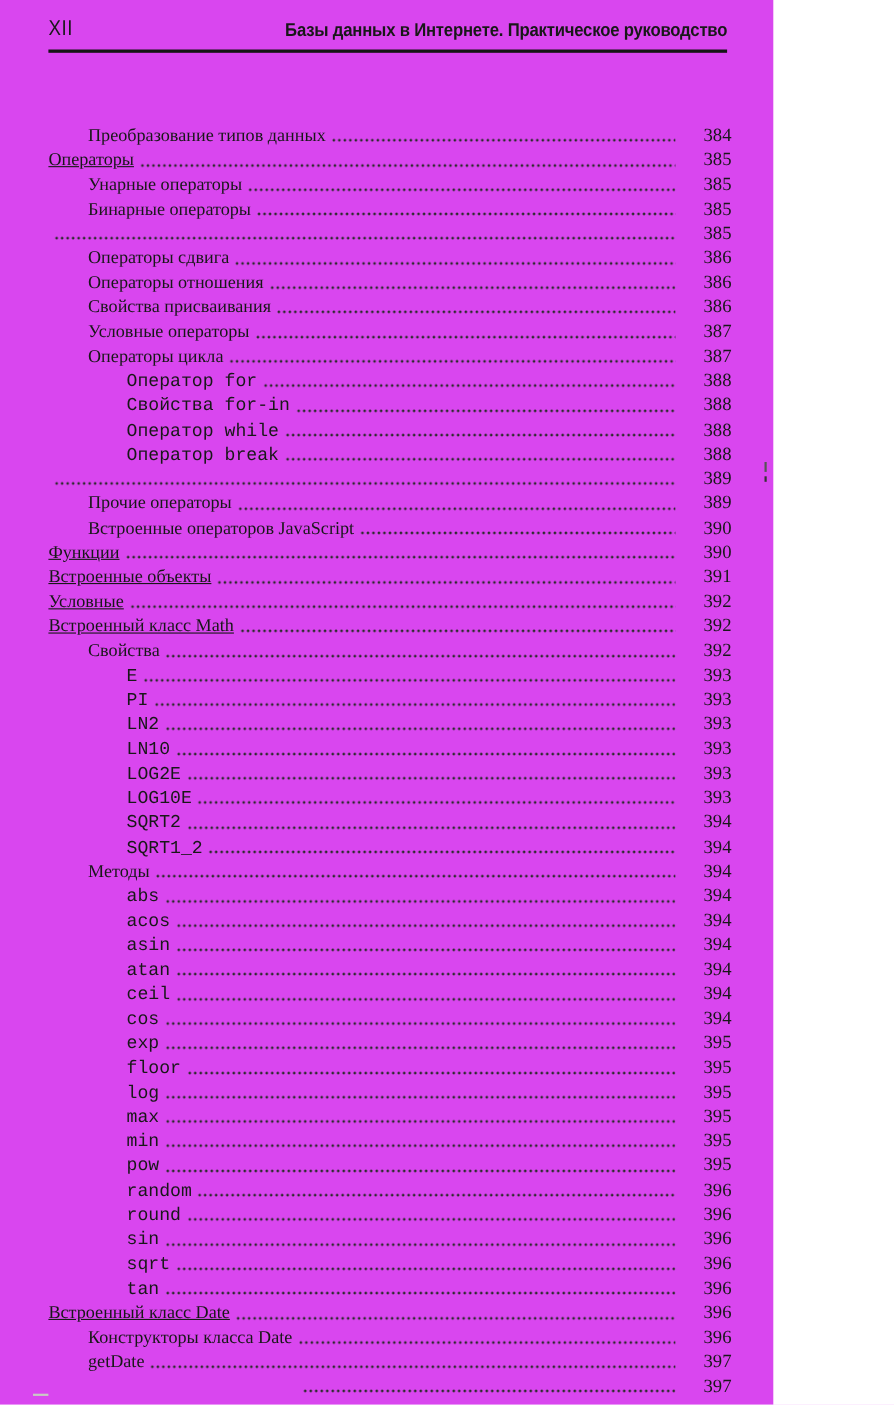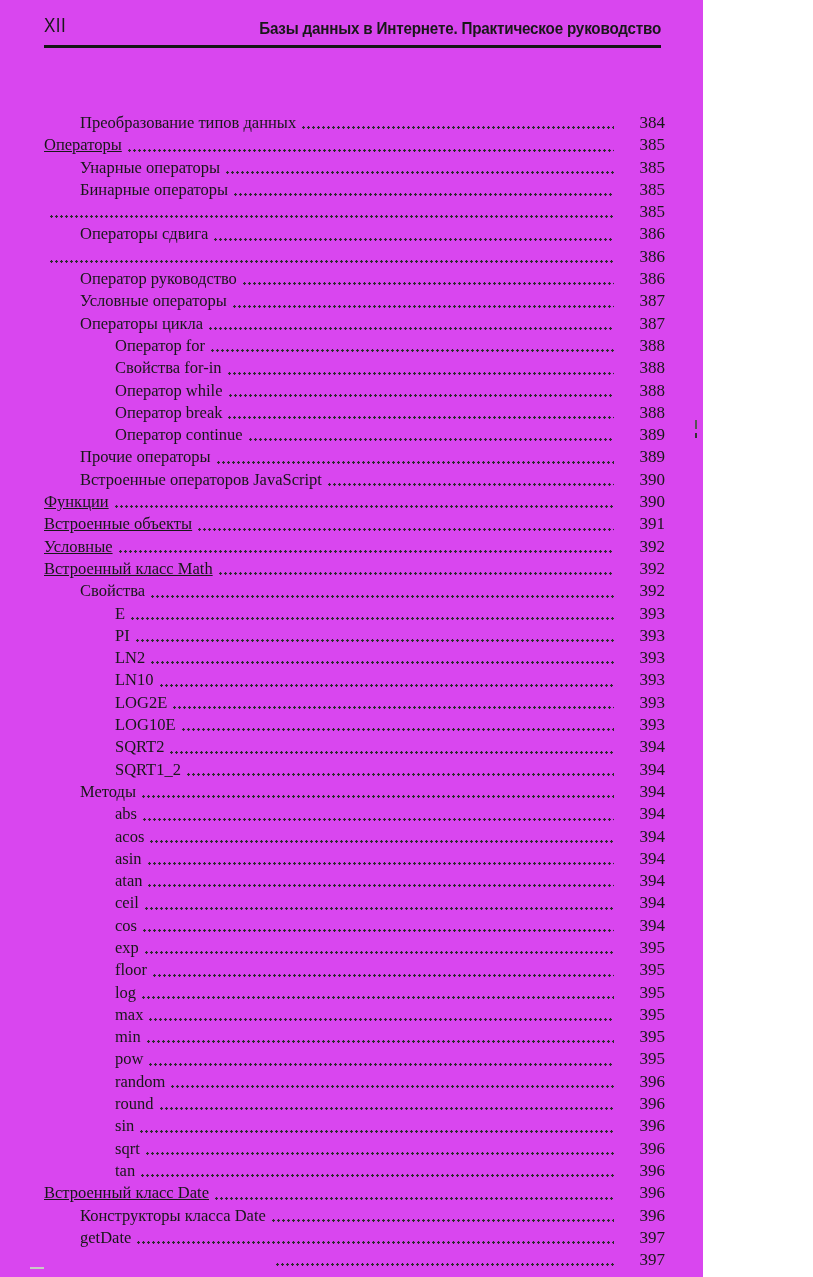--- a/index.html
+++ b/index.html
@@ -53,21 +53,21 @@
   .toc-row {
     display: flex;
     align-items: baseline;
     height: 22.3px;
     font-size: 16.5px;
     line-height: 22.3px;
     white-space: nowrap;
   }
   .toc-row.level-1 .toc-label { padding-left: 0; text-decoration: underline; }
   .toc-row.level-2 .toc-label { padding-left: 36px; }
-  .toc-row.level-3 .toc-label { padding-left: 71px; }
+  .toc-row.level-3 .toc-label { padding-left: 71px; font-family: Liberation Mono, monospace; }
   .toc-row.level-4 .toc-label { padding-left: 226px; }
   .toc-label { flex: 0 0 auto; }
   .toc-leader {
     flex: 1 1 auto;
     align-self: stretch;
     margin: 0 7px 0 5px;
     background-image: radial-gradient(circle, #2b2b2b 1.05px, rgba(0,0,0,0) 1.45px);
     background-size: 5px 5px;
     background-repeat: repeat-x;
     background-position: left 0 bottom 4px;
@@ -138,25 +138,26 @@
       <div class="toc-row level-2">
         <span class="toc-leader"></span>
         <span class="toc-page">385</span>
       </div>
       <div class="toc-row level-2">
         <span class="toc-label">Операторы сдвига</span>
         <span class="toc-leader"></span>
         <span class="toc-page">386</span>
       </div>
       <div class="toc-row level-2">
+        <span class="toc-label">Операторы отношения</span>
         <span class="toc-leader"></span>
         <span class="toc-page">386</span>
       </div>
       <div class="toc-row level-2">
-        <span class="toc-label">Оператор руководство</span>
+        <span class="toc-label">Свойства присваивания</span>
         <span class="toc-leader"></span>
         <span class="toc-page">386</span>
       </div>
       <div class="toc-row level-2">
         <span class="toc-label">Условные операторы</span>
         <span class="toc-leader"></span>
         <span class="toc-page">387</span>
       </div>
       <div class="toc-row level-2">
         <span class="toc-label">Операторы цикла</span>
@@ -177,21 +178,20 @@
         <span class="toc-label">Оператор while</span>
         <span class="toc-leader"></span>
         <span class="toc-page">388</span>
       </div>
       <div class="toc-row level-3">
         <span class="toc-label">Оператор break</span>
         <span class="toc-leader"></span>
         <span class="toc-page">388</span>
       </div>
       <div class="toc-row level-3">
-        <span class="toc-label">Оператор continue</span>
         <span class="toc-leader"></span>
         <span class="toc-page">389</span>
       </div>
       <div class="toc-row level-2">
         <span class="toc-label">Прочие операторы</span>
         <span class="toc-leader"></span>
         <span class="toc-page">389</span>
       </div>
       <div class="toc-row level-2">
         <span class="toc-label">Встроенные операторов JavaScript</span>

